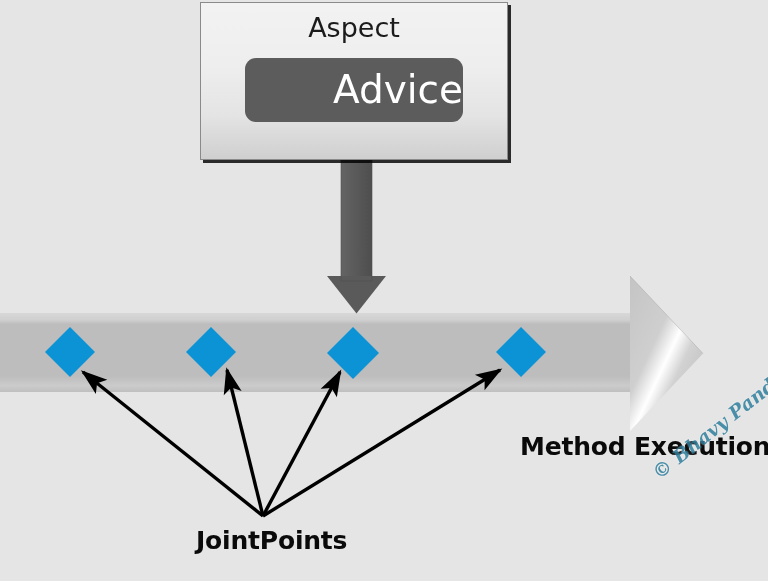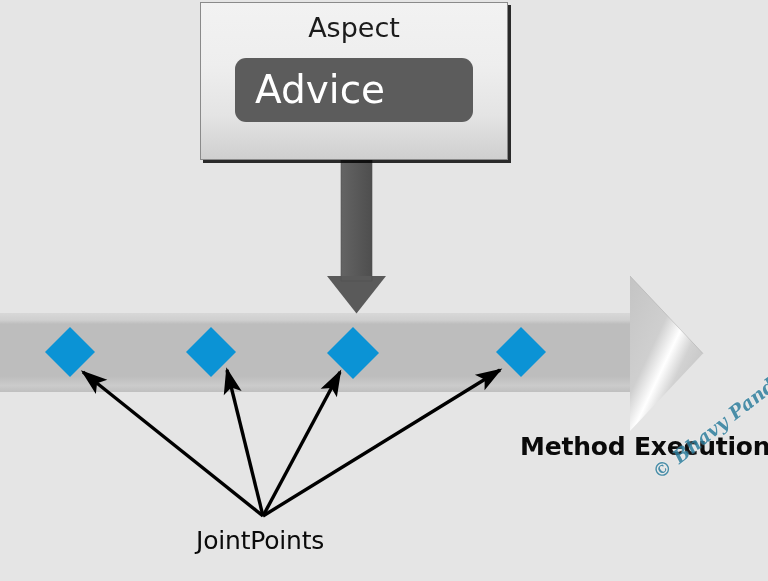--- a/index.html
+++ b/index.html
@@ -52,43 +52,42 @@
   }
   .advice-button {
     margin-top: 17px;
     width: 218px;
     height: 64px;
     border-radius: 11px;
     background: #5c5c5c;
     color: #ffffff;
     font-size: 39px;
     line-height: 64px;
-    text-align: left;
+    text-align: right;
     font-family: "DejaVu Sans", sans-serif;
-    padding-left: 20px;
   }
 
   
   .label-method {
     position: absolute;
     left: 520px;
     top: 432px;
     font-size: 25px;
     font-weight: bold;
     color: #0a0a0a;
     font-family: "DejaVu Sans", sans-serif;
     white-space: nowrap;
     letter-spacing: -0.2px;
   }
   .label-jointpoints {
     position: absolute;
     left: 196px;
     top: 526px;
     font-size: 25px;
-    font-weight: normal;
+    font-weight: bold;
     color: #0a0a0a;
     font-family: "DejaVu Sans", sans-serif;
     white-space: nowrap;
     letter-spacing: -0.2px;
   }
   .watermark {
     position: absolute;
     left: 648px;
     top: 466px;
     font-size: 19px;

